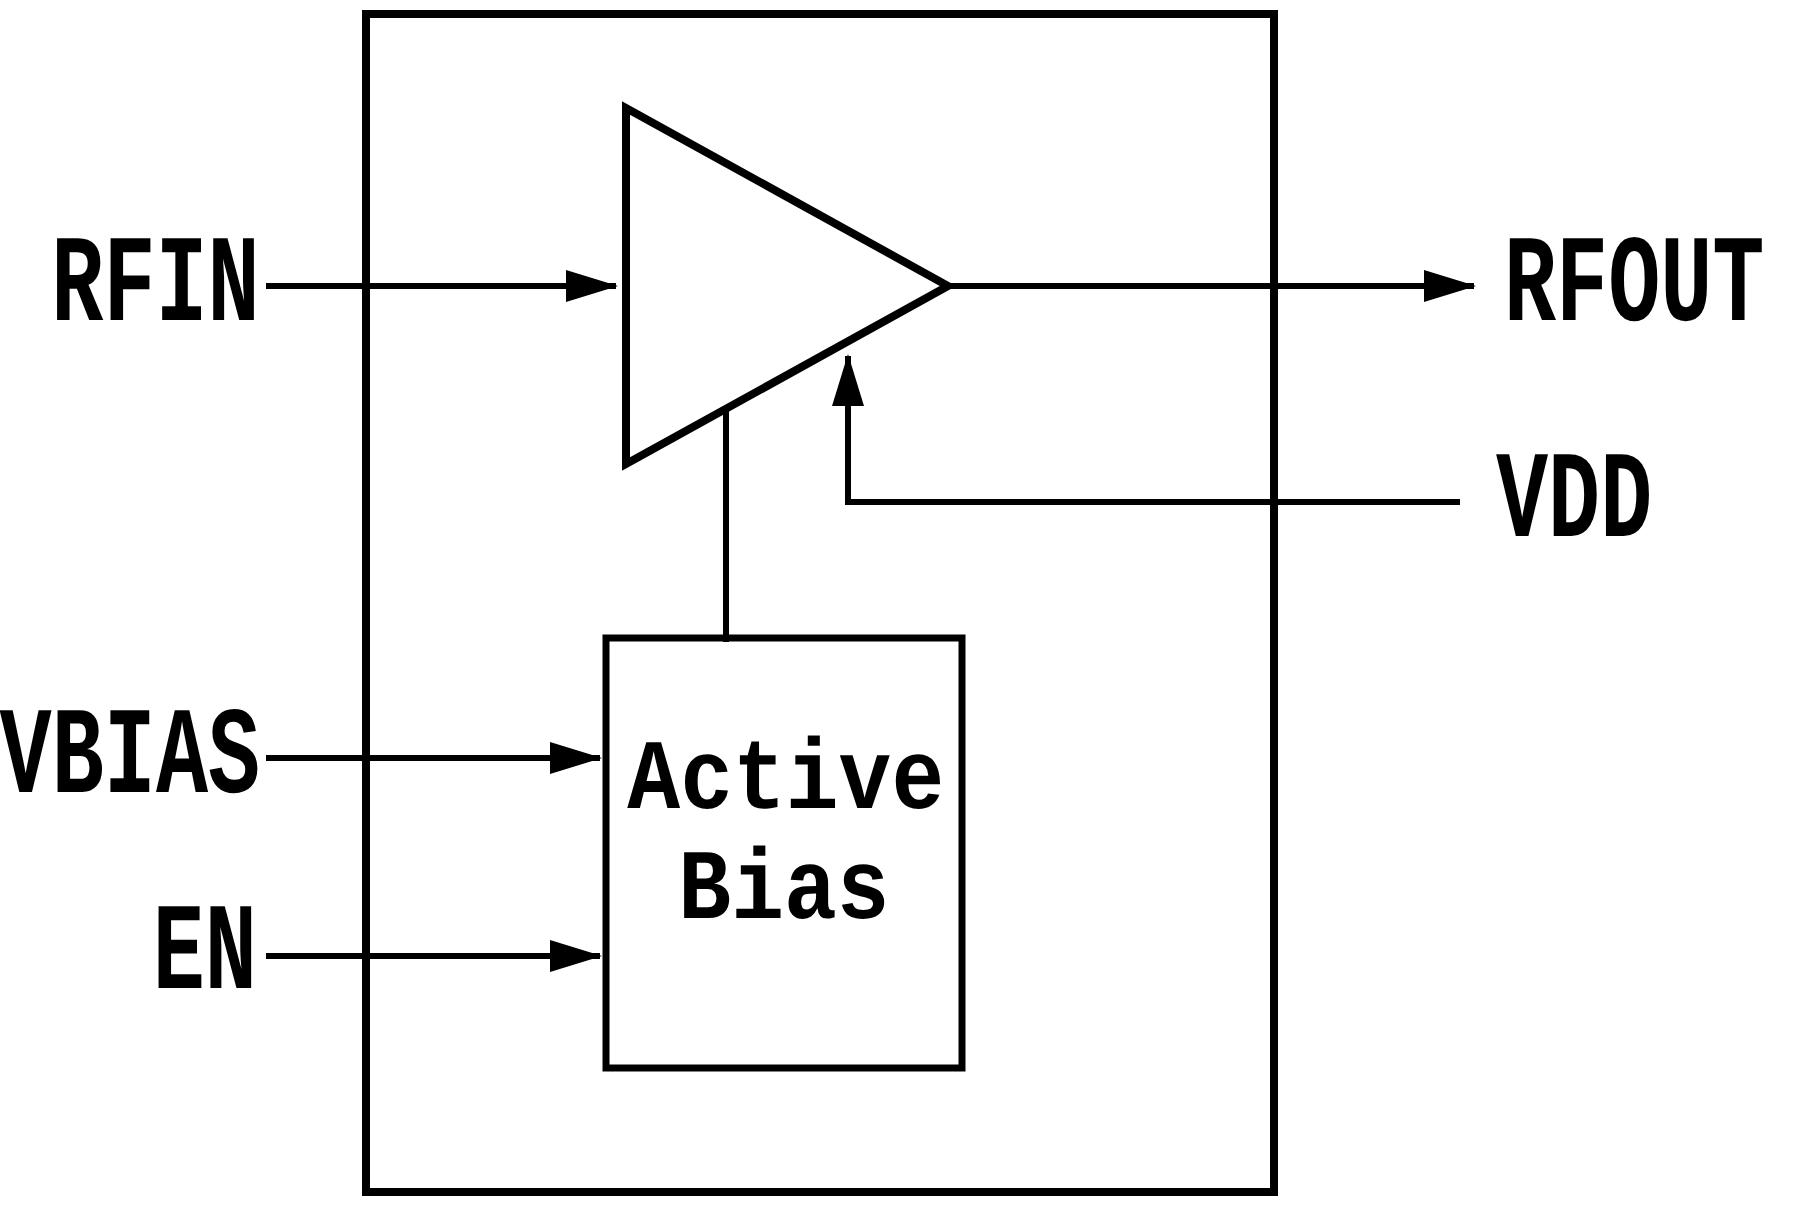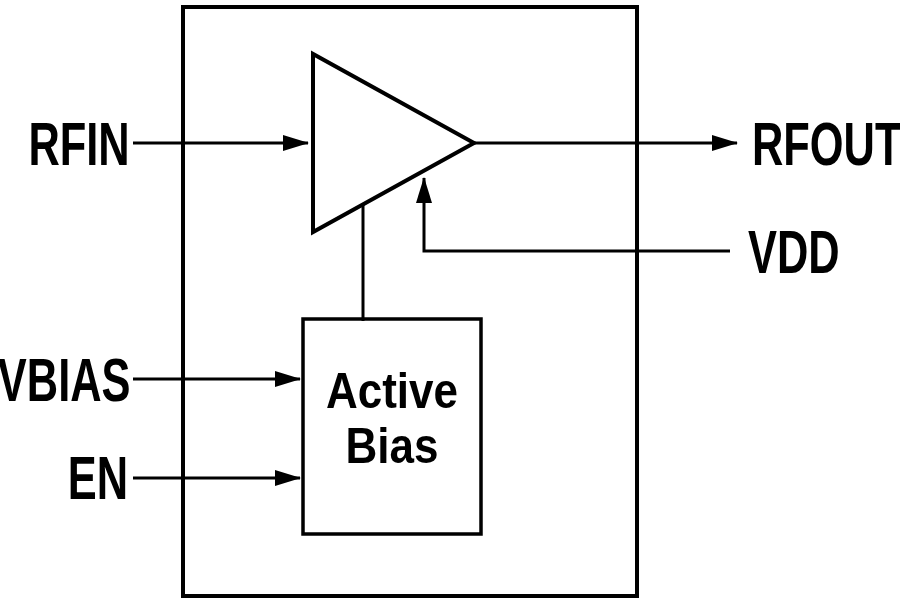--- a/index.html
+++ b/index.html
@@ -8,21 +8,21 @@
     background: #ffffff;
     width: 900px;
     height: 605px;
     overflow: hidden;
   }
   .stage {
     position: relative;
     width: 900px;
     height: 605px;
     background: #ffffff;
-    font-family: Liberation Sans, sans-serif;
+    font-family: Liberation Mono, monospace;
   }
   .stage svg {
     position: absolute;
     left: 0;
     top: 0;
   }
   .shape {
     stroke: #000000;
     fill: none;
   }

